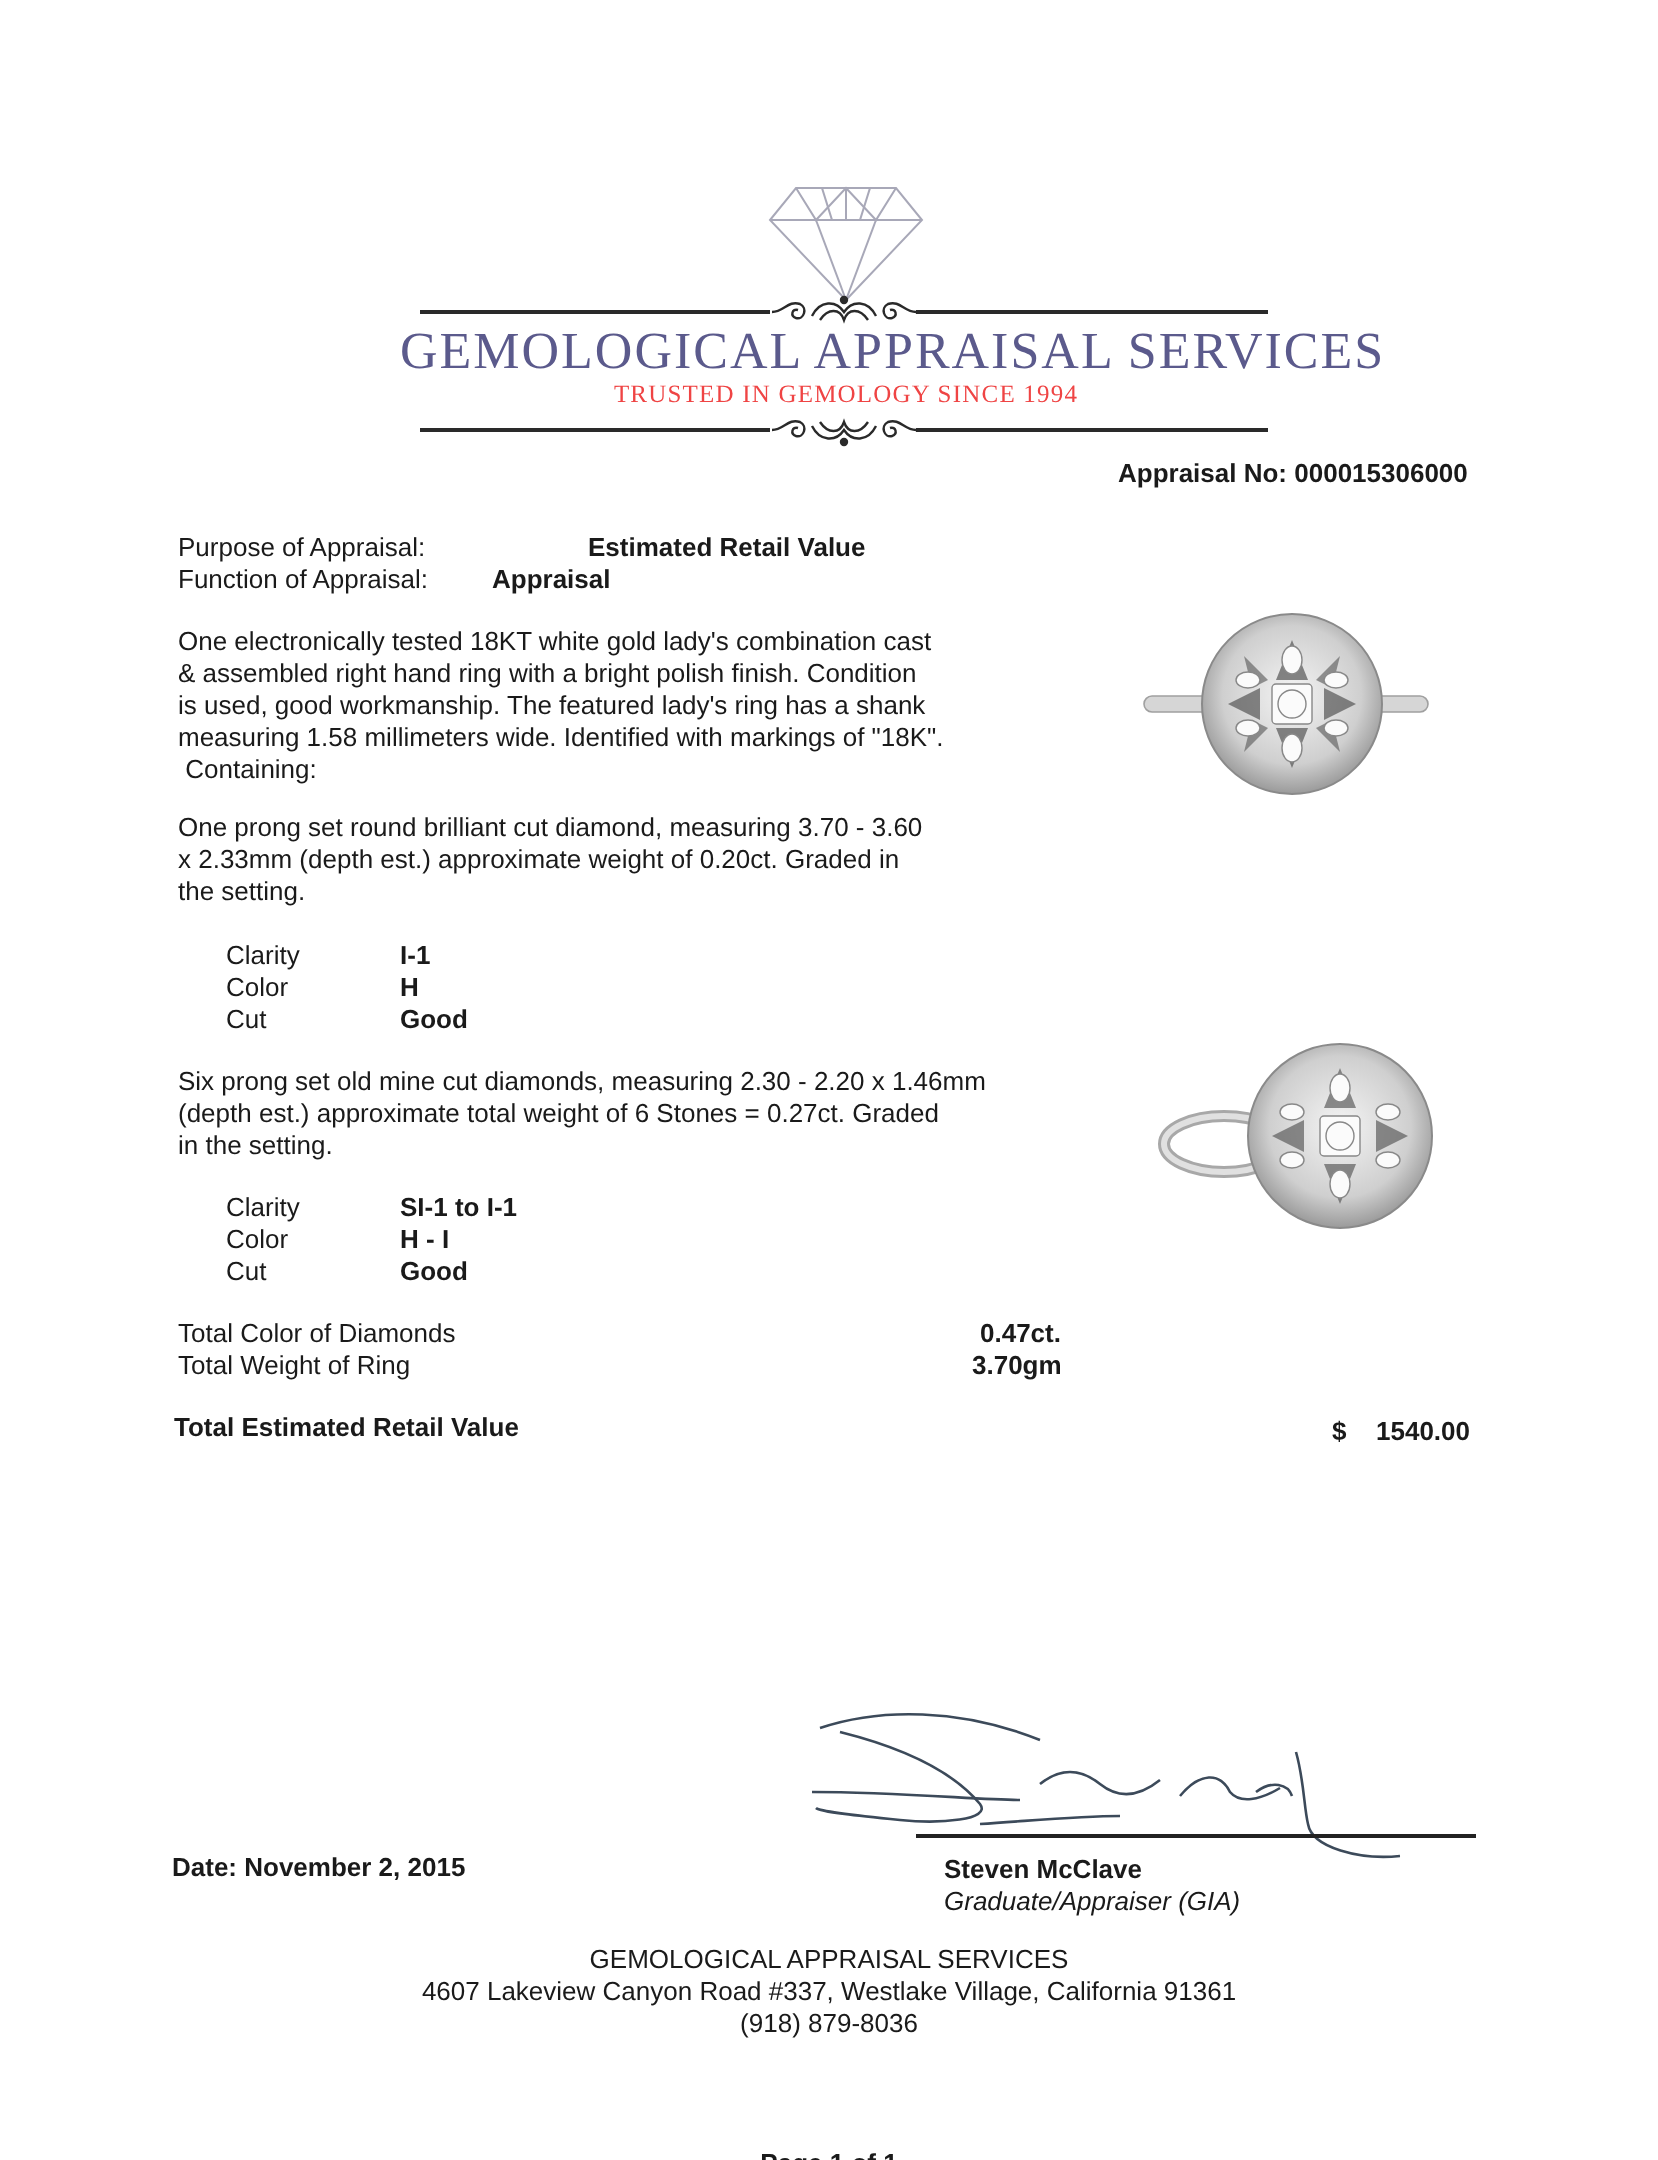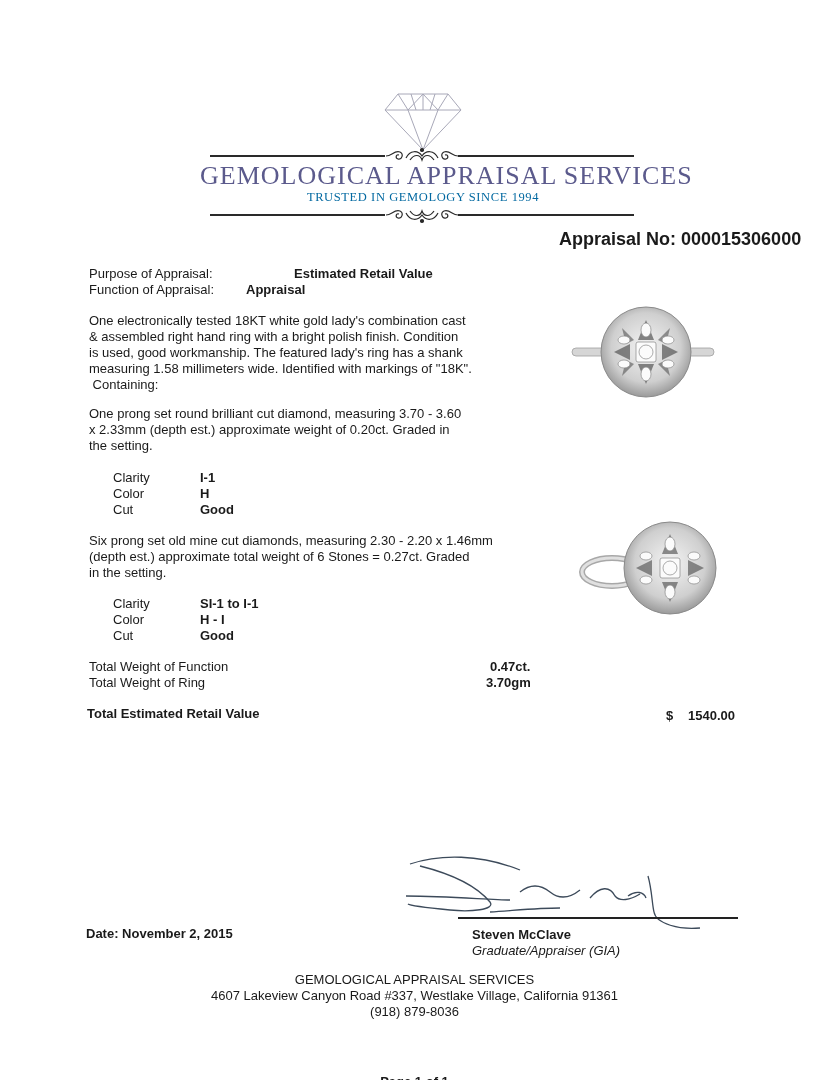--- a/index.html
+++ b/index.html
@@ -20,24 +20,24 @@
     .flourish-bot { left: 384px; top: 205px; }
 
     .logo-title {
       left: 200px; top: 161px; width: 446px; text-align: center;
       font-family: "Liberation Serif", serif; font-size: 26px; letter-spacing: 1px;
       color: #5b5a8c; white-space: nowrap; font-variant: small-caps;
     }
     .logo-tagline {
       left: 200px; top: 190px; width: 446px; text-align: center;
       font-family: "Liberation Serif", serif; font-size: 12.5px; letter-spacing: 0.6px;
-      color: #0369a1; white-space: nowrap;
+      color: #ef4444; white-space: nowrap;
     }
 
-    .appraisal-no { left: 559px; top: 229px; font-size: 18px; font-weight: bold; white-space: nowrap; }
+    .appraisal-no { left: 559px; top: 229px; font-size: 13px; font-weight: bold; white-space: nowrap; }
 
     .t13 { font-size: 13px; line-height: 16px; }
     .bold { font-weight: bold; }
 
     .label-col { left: 89px; }
     .value-col { left: 246px; }
 
     .para { left: 89px; width: 420px; font-size: 13px; line-height: 16px; color: #1a1a1a; }
 
     .spec-row { position: absolute; font-size: 13px; line-height: 16px; }
@@ -132,21 +132,21 @@
   <div>(depth est.) approximate total weight of 6 Stones = 0.27ct. Graded</div>
   <div>in the setting.</div>
 </div>
 <div class="spec-row spec-label" style="top:596px;">Clarity</div>
 <div class="spec-row spec-value" style="top:596px;">SI-1 to I-1</div>
 <div class="spec-row spec-label" style="top:612px;">Color</div>
 <div class="spec-row spec-value" style="top:612px;">H - I</div>
 <div class="spec-row spec-label" style="top:628px;">Cut</div>
 <div class="spec-row spec-value" style="top:628px;">Good</div>
 
-<div class="abs t13" style="left:89px; top:659px;">Total Weight of Function</div>
+<div class="abs t13" style="left:89px; top:659px;">Total Color of Diamonds</div>
 <div class="abs t13 bold" style="left:490px; top:659px;">0.47ct.</div>
 <div class="abs t13" style="left:89px; top:675px;">Total Weight of Ring</div>
 <div class="abs t13 bold" style="left:486px; top:675px;">3.70gm</div>
 
 <div class="abs t13 bold" style="left:87px; top:706px;">Total Estimated Retail Value</div>
 <div class="abs t13 bold" style="left:666px; top:708px;">$</div>
 <div class="abs t13 bold" style="left:688px; top:708px;">1540.00</div>
 
 <div class="abs ring-img" style="left:568px; top:300px; width:150px; height:115px;">
   <svg width="150" height="115" viewBox="0 0 150 115">

